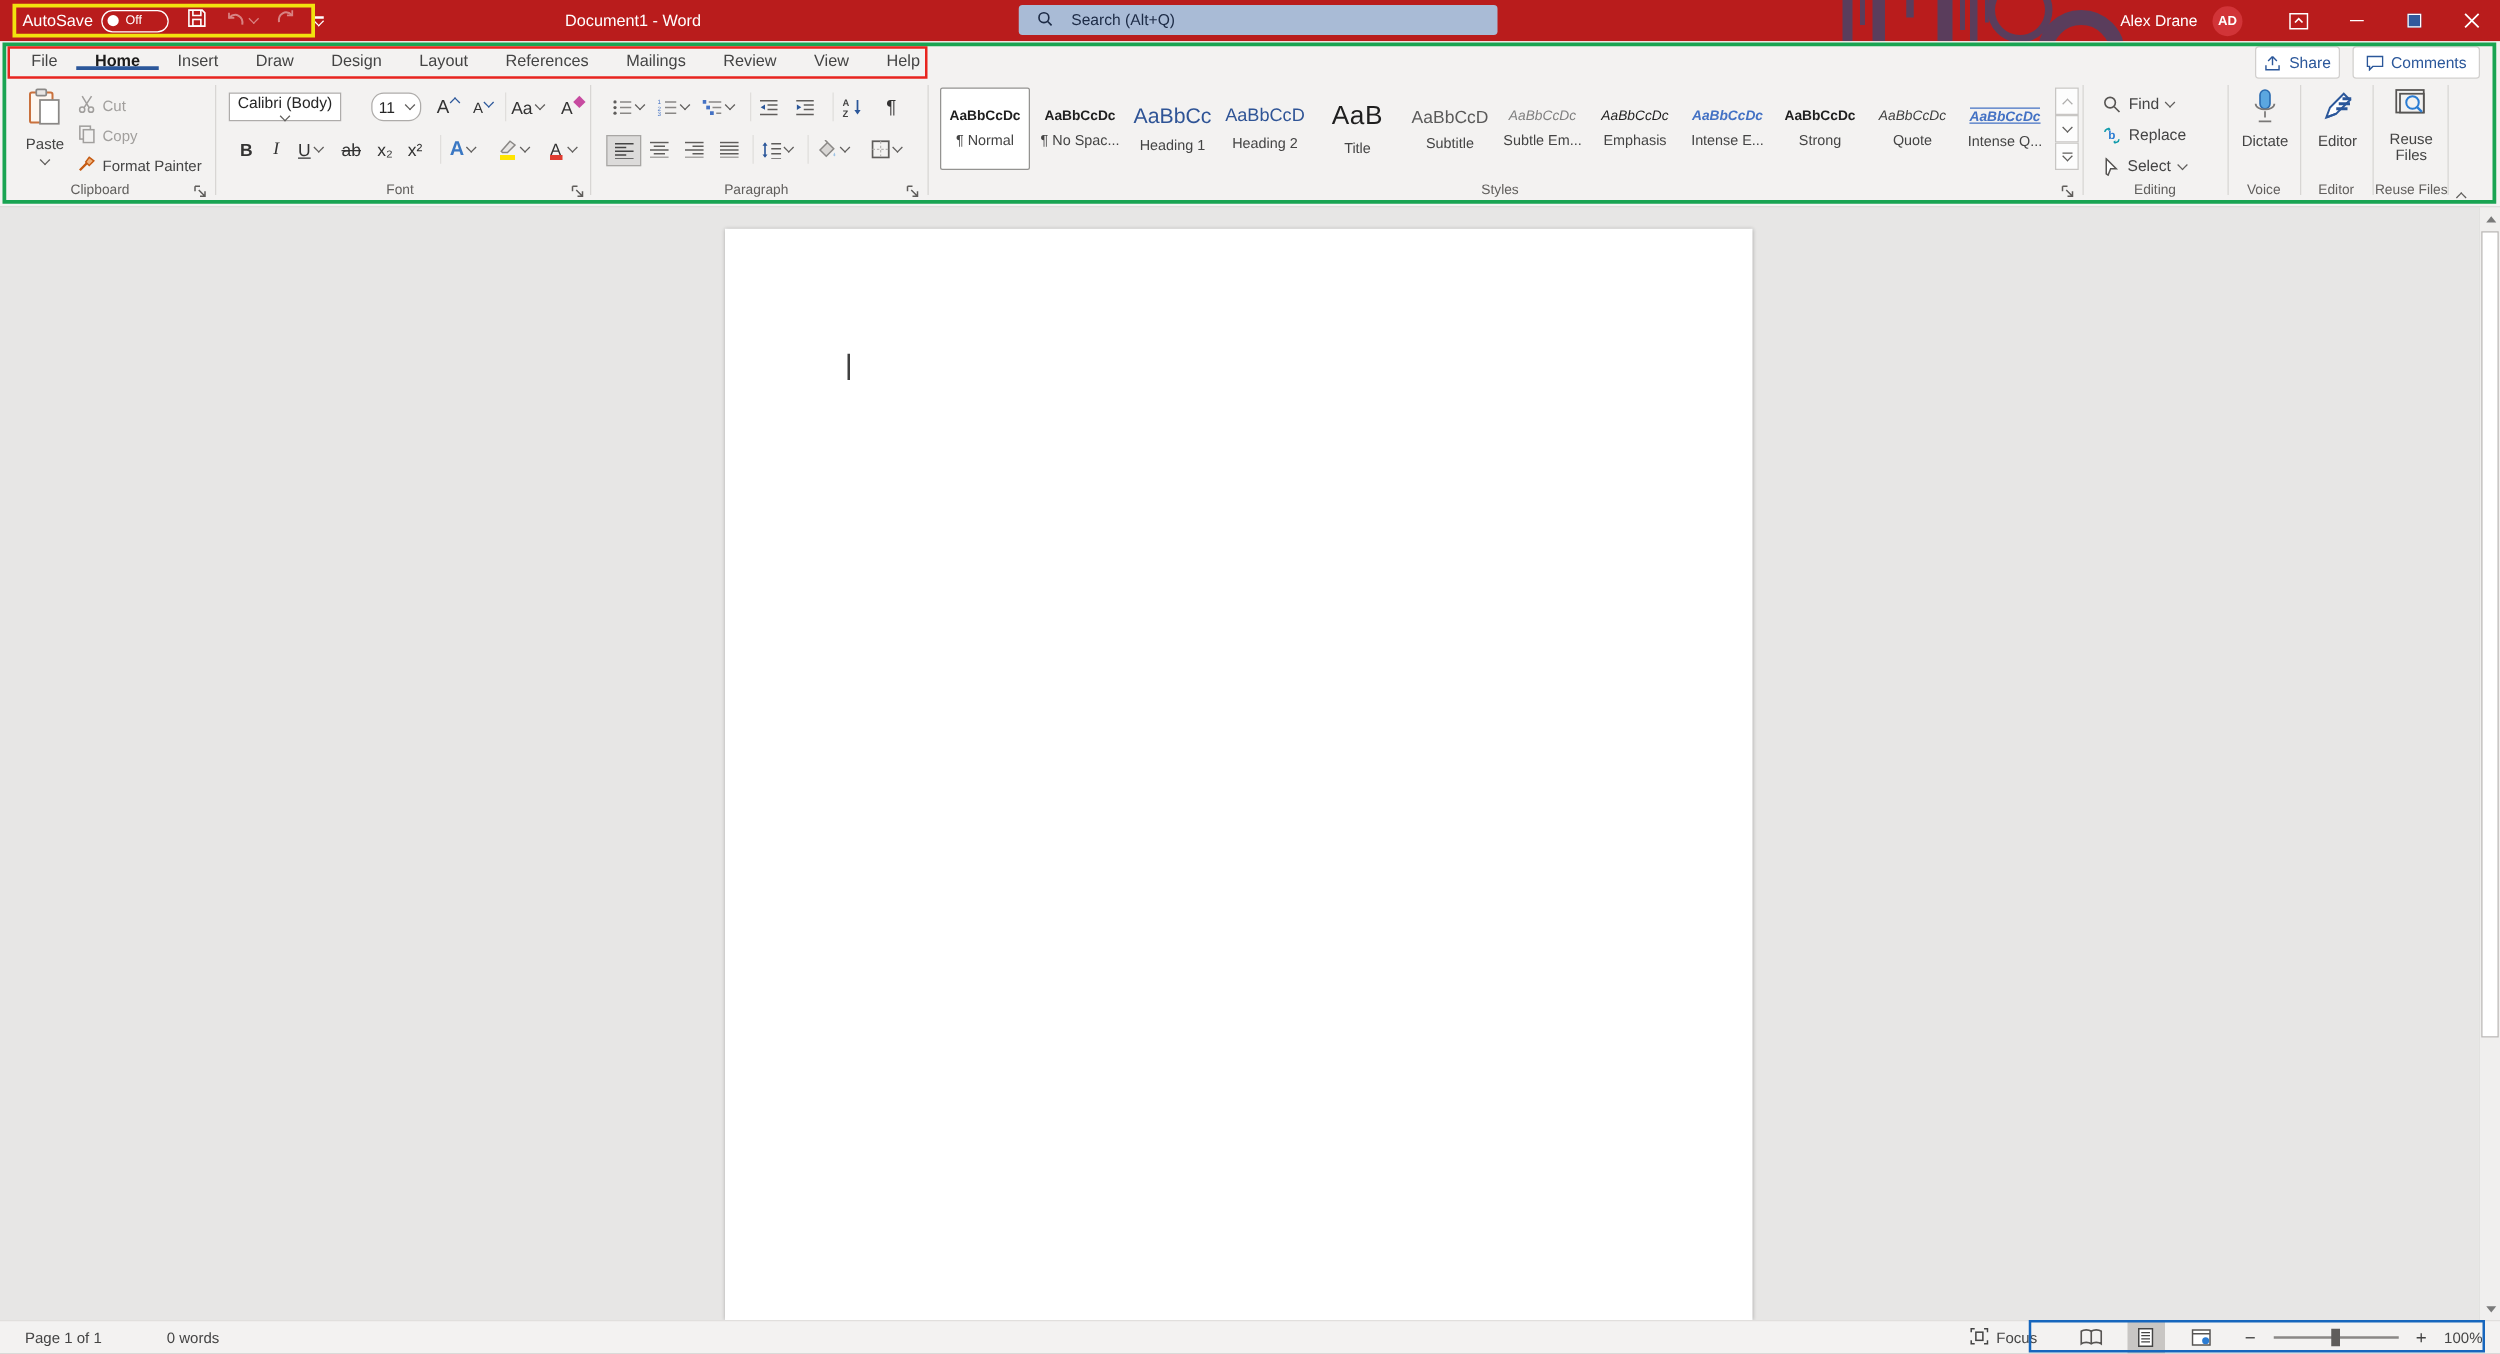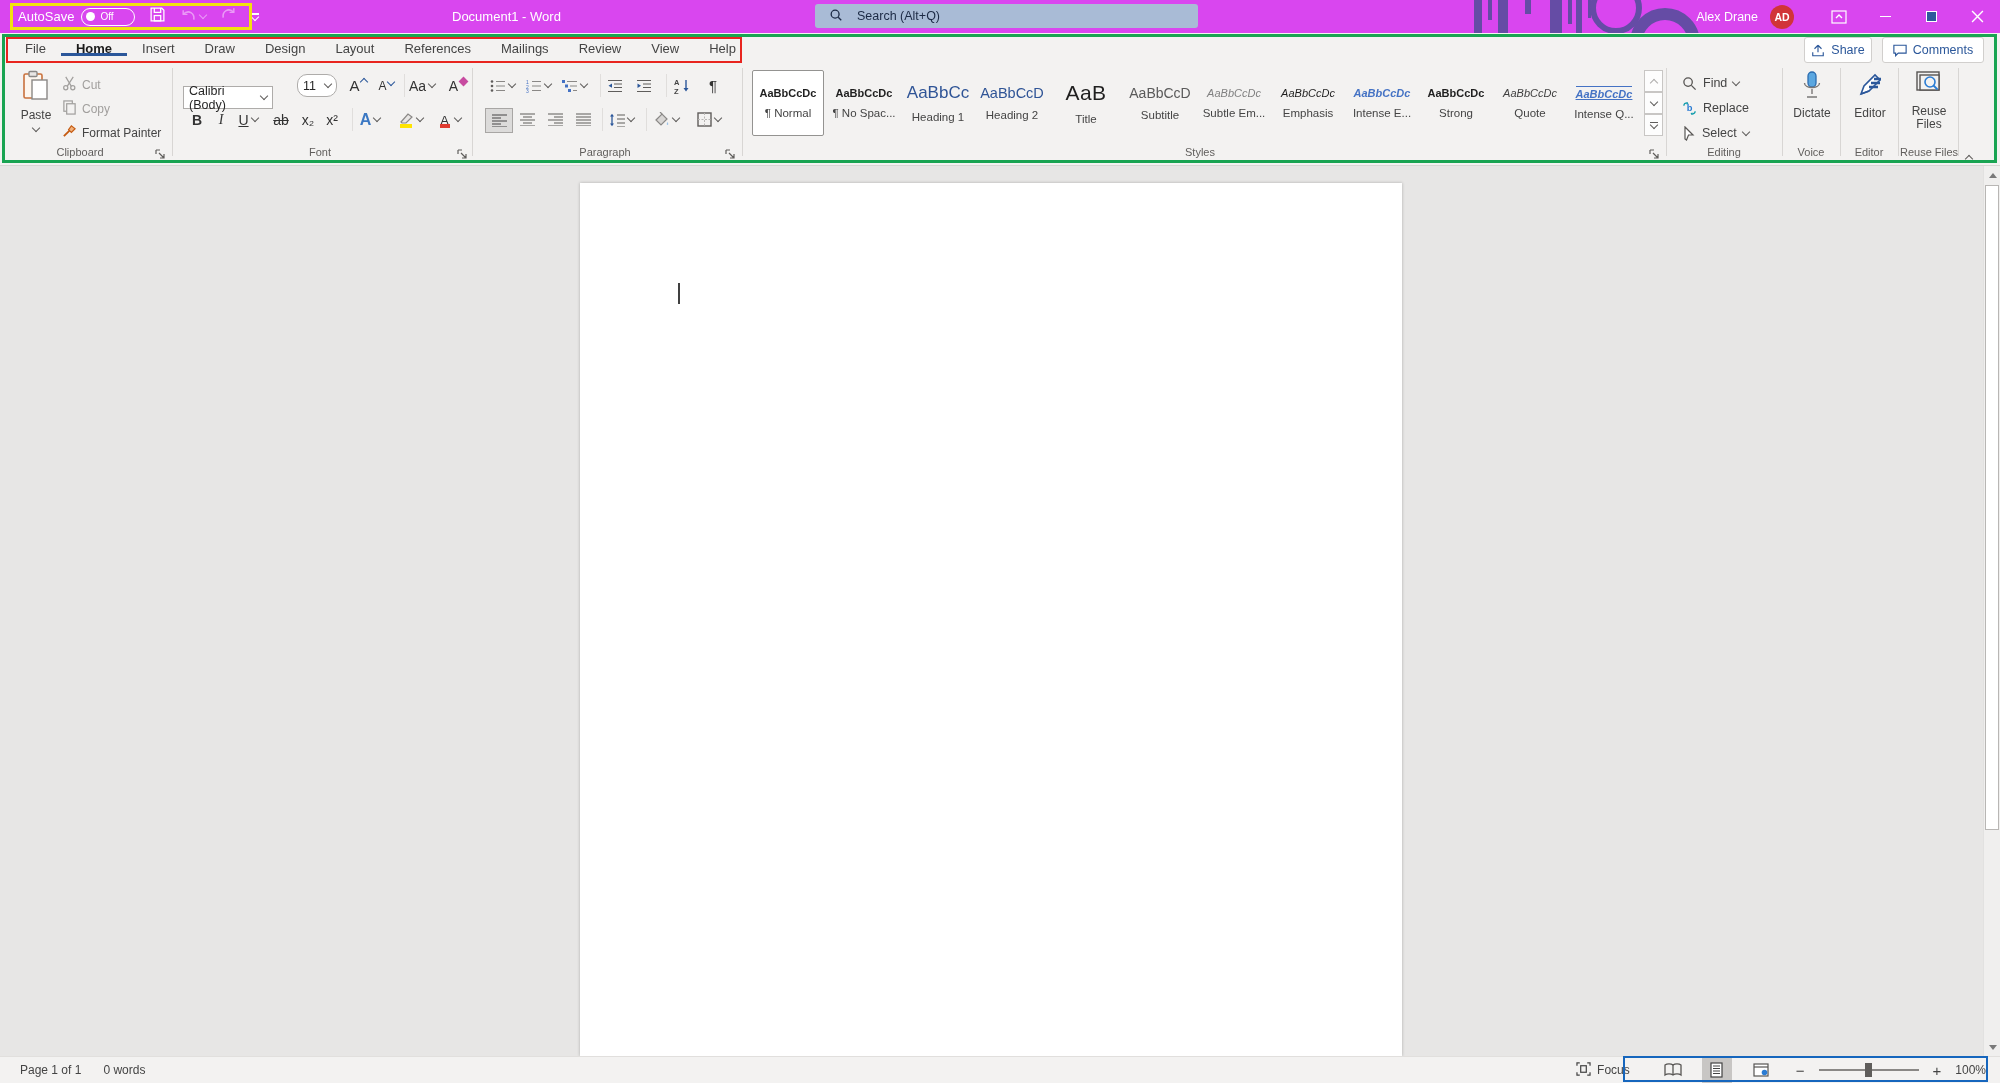--- a/index.html
+++ b/index.html
@@ -1,20 +1,20 @@
 <!DOCTYPE html>
 <html><head>
 <meta charset="utf-8">
 <style>
   html,body{margin:0;padding:0;background:#999;}
   .screen{position:relative;width:2000px;height:1083px;overflow:hidden;
     font-family:"Liberation Sans", sans-serif;background:#e7e6e5;}
 
   
-  .titlebar{position:absolute;left:0;top:0;width:2000px;height:33px;background:#d946ef;color:#fff;}
+  .titlebar{position:absolute;left:0;top:0;width:2000px;height:33px;background:#b91c1c;color:#fff;}
   .tb-deco{position:absolute;top:0;height:33px;overflow:hidden;opacity:.65;}
   .tb-bar{position:absolute;top:0;background:#28507f;}
   .tb-circ{position:absolute;border:6px solid #28507f;border-radius:50%;}
   .qat{position:absolute;left:18px;top:0;height:33px;display:flex;align-items:center;gap:14px;}
   .autosave{display:flex;align-items:center;gap:7px;font-size:13px;}
   .toggle{width:44px;height:16px;border:1.4px solid #fff;border-radius:9px;display:flex;align-items:center;padding:0 4px;gap:5px;}
   .knob{width:9px;height:9px;background:#fff;border-radius:50%;}
   .toggle-state{font-size:10px;color:#fff;}
   .dim{opacity:.45;}
   .qat-sep-chev{display:flex;flex-direction:column;align-items:center;gap:2px;}
@@ -83,21 +83,21 @@
   @keyframes blink{50%{opacity:0;}}
   .vscroll{position:absolute;right:0;top:0;width:17px;height:890px;background:#f0efee;border-left:1px solid #e2e1e0;box-sizing:border-box;}
   .scr-btn{position:absolute;left:0;width:17px;height:18px;display:flex;align-items:center;justify-content:center;}
   .tri-up{width:0;height:0;border-left:4px solid transparent;border-right:4px solid transparent;border-bottom:5px solid #7a7a7a;}
   .tri-down{width:0;height:0;border-left:4px solid transparent;border-right:4px solid transparent;border-top:5px solid #7a7a7a;}
   .scr-thumb{position:absolute;left:1px;top:19px;width:14px;height:645px;background:#fff;border:1px solid #b8b6b4;box-sizing:border-box;}
 
   
   .statusbar{position:absolute;left:0;top:1056px;width:2000px;height:27px;background:#f3f2f1;border-top:1px solid #e1dfdd;
     box-sizing:border-box;font-size:12px;color:#444;}
-  .sb-left{position:absolute;left:20px;top:0;height:26px;display:flex;align-items:center;gap:22px;}
+  .sb-left{position:absolute;left:20px;top:0;height:26px;display:flex;align-items:center;gap:52px;}
   .sb-right{position:absolute;right:14px;top:0;height:26px;display:flex;align-items:center;}
   .sb-item{display:flex;align-items:center;gap:6px;padding:0 10px;height:26px;}
   .view-ico{display:flex;align-items:center;justify-content:center;width:30px;height:26px;}
   .view-ico.selected{background:#c8c6c4;}
   .zoom-track{width:100px;height:2px;background:#8a8886;position:relative;margin:0 10px;}
   .zoom-thumb{position:absolute;left:46px;top:-6px;width:7px;height:14px;background:#5f5d5b;}
   .zoom-sign{font-size:15px;color:#444;padding:0 4px;}
 
   
   .anno{position:absolute;pointer-events:none;z-index:50;box-sizing:border-box;}
@@ -270,21 +270,21 @@
         </span>
         <span>Format Painter</span>
       </div>
       <div class="grp-label" style="left:20px;width:120px;">Clipboard</div>
       <div class="launcher" style="left:154px;">
         <svg width="12" height="12" viewBox="0 0 12 12" fill="none" stroke="#5f5d5b" stroke-width="1.2">
             <path d="M2 2h4M2 2v4M5 5l5 5M10 6v4H6"></path>
           </svg>
       </div>
 
-      <div class="combo" style="left:183px;top:22px;width:90px;">
+      <div class="combo" style="left:183px;top:10px;width:90px;flex-direction:column;">
         <span>Calibri (Body)</span>
         <i class="chev" style="color:#5f5d5b;"></i>
       </div>
       <div class="combo" style="left:297px;top:10px;width:40px;border-radius:10px;">
         <span>11</span>
         <i class="chev" style="color:#5f5d5b;"></i>
       </div>
       <div class="iconbtn" style="left:345px;top:10px;width:26px;">
         <span class="fmt" style="font-size:15px;">A</span>
           <i class="chev chev-up" style="color:#2b579a;margin-left:-2px;margin-top:-8px;"></i>

